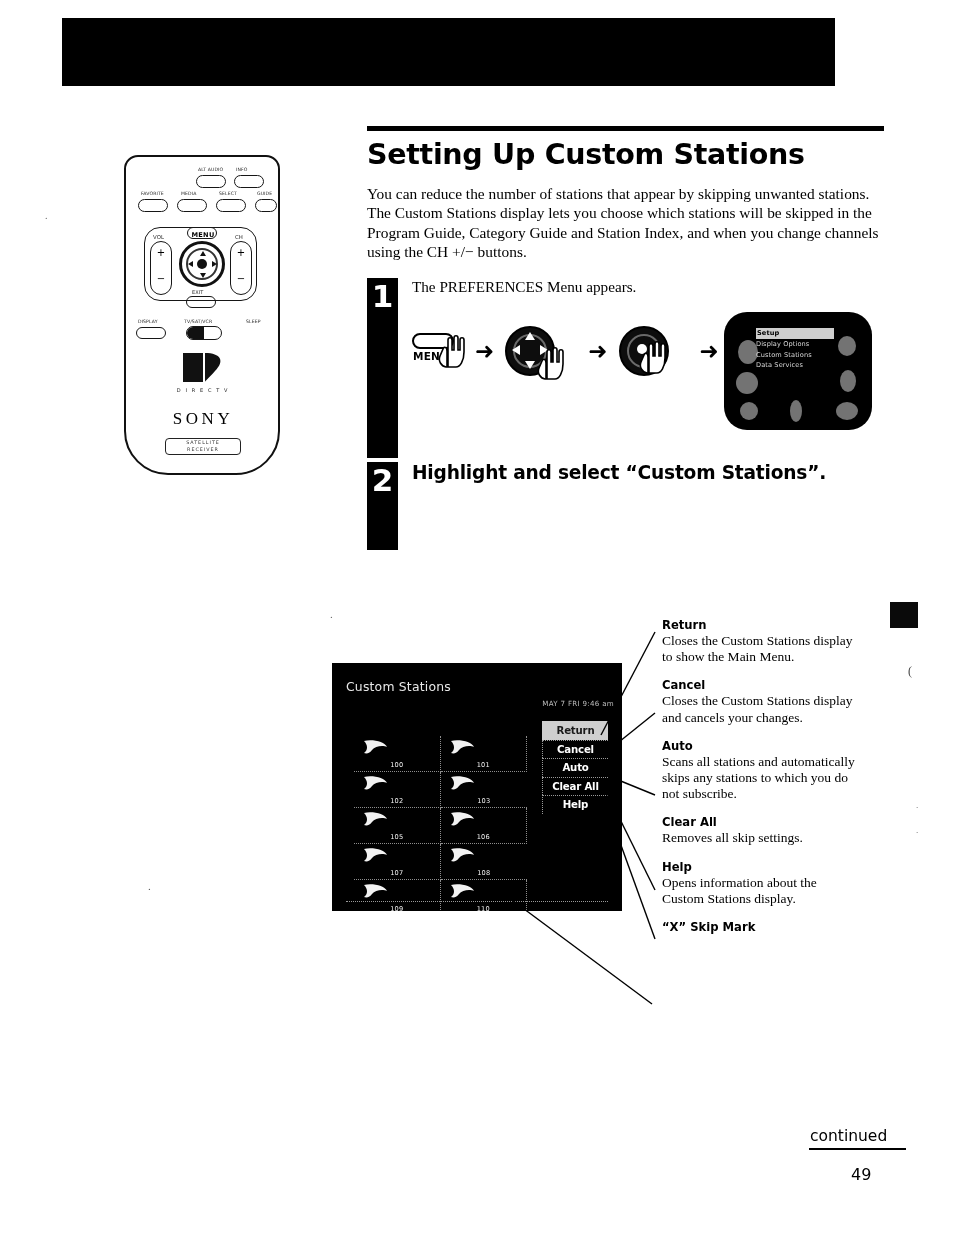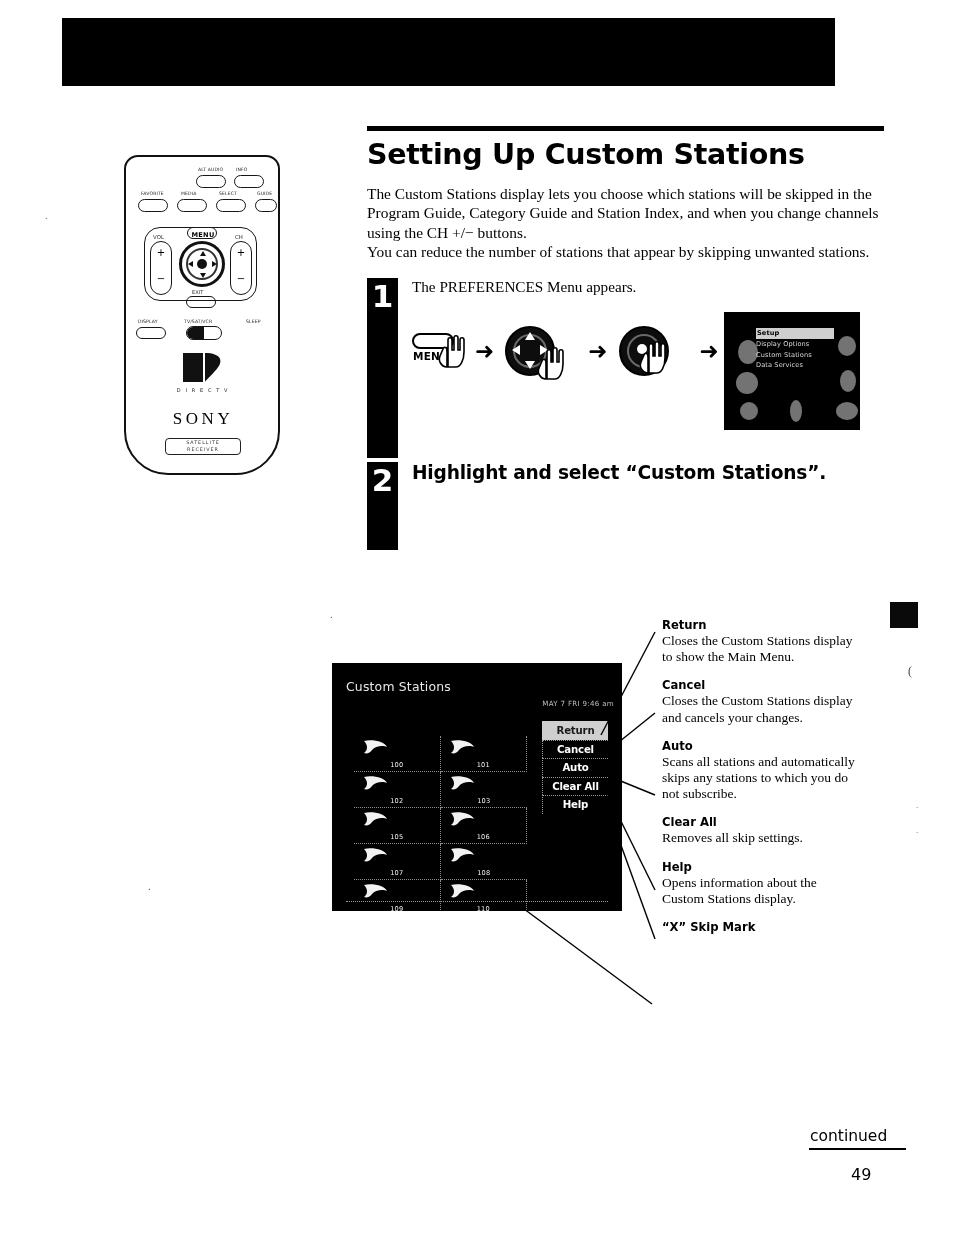--- a/index.html
+++ b/index.html
@@ -269,24 +269,25 @@
     position: absolute;
     width: 30px;
     height: 34px;
   }
 
   
   .pref-screen {
     position: absolute;
     left: 357px;
     top: 4px;
-    width: 136px;
+    width: 148px;
     height: 118px;
     background: #000;
     overflow: hidden;
+    border-radius: 23px;
   }
   .pref-menu-list {
     position: absolute;
     left: 32px;
     top: 16px;
     width: 78px;
   }
   .pref-item {
     font-family: "DejaVu Sans", sans-serif;
     font-size: 6.6px;
@@ -603,22 +604,22 @@
     <span>RECEIVER</span>
   </div>
 </div>
 
 <div class="main-col">
 
   <div class="rule-thick"></div>
   <h1 class="page-title">Setting Up Custom Stations</h1>
 
   <div class="intro">
+    <p>You can reduce the number of stations that appear by skipping unwanted stations.</p>
     <p>The Custom Stations display lets you choose which stations will be skipped in the Program Guide, Category Guide and Station Index, and when you change channels using the CH +/− buttons.</p>
-    <p>You can reduce the number of stations that appear by skipping unwanted stations.</p>
   </div>
 
   <div class="step">
     <div class="step-badge" style="height:178px;">1</div>
     <div class="step-body">
       <p class="step-sub">The PREFERENCES Menu appears.</p>
     </div>
 
     <div class="diagram-row">
       <div class="seq">

